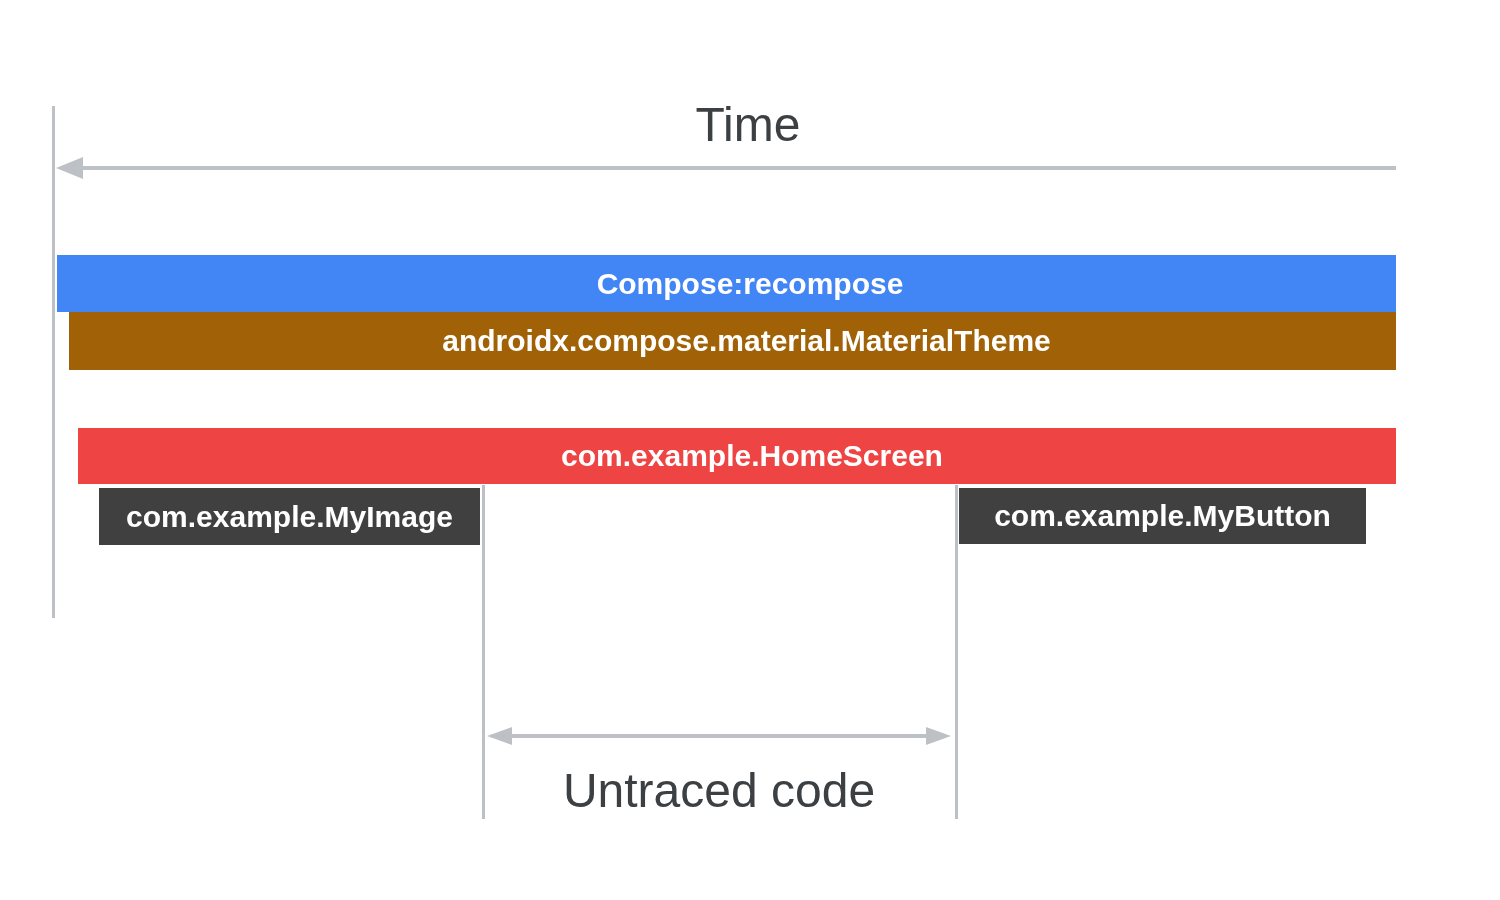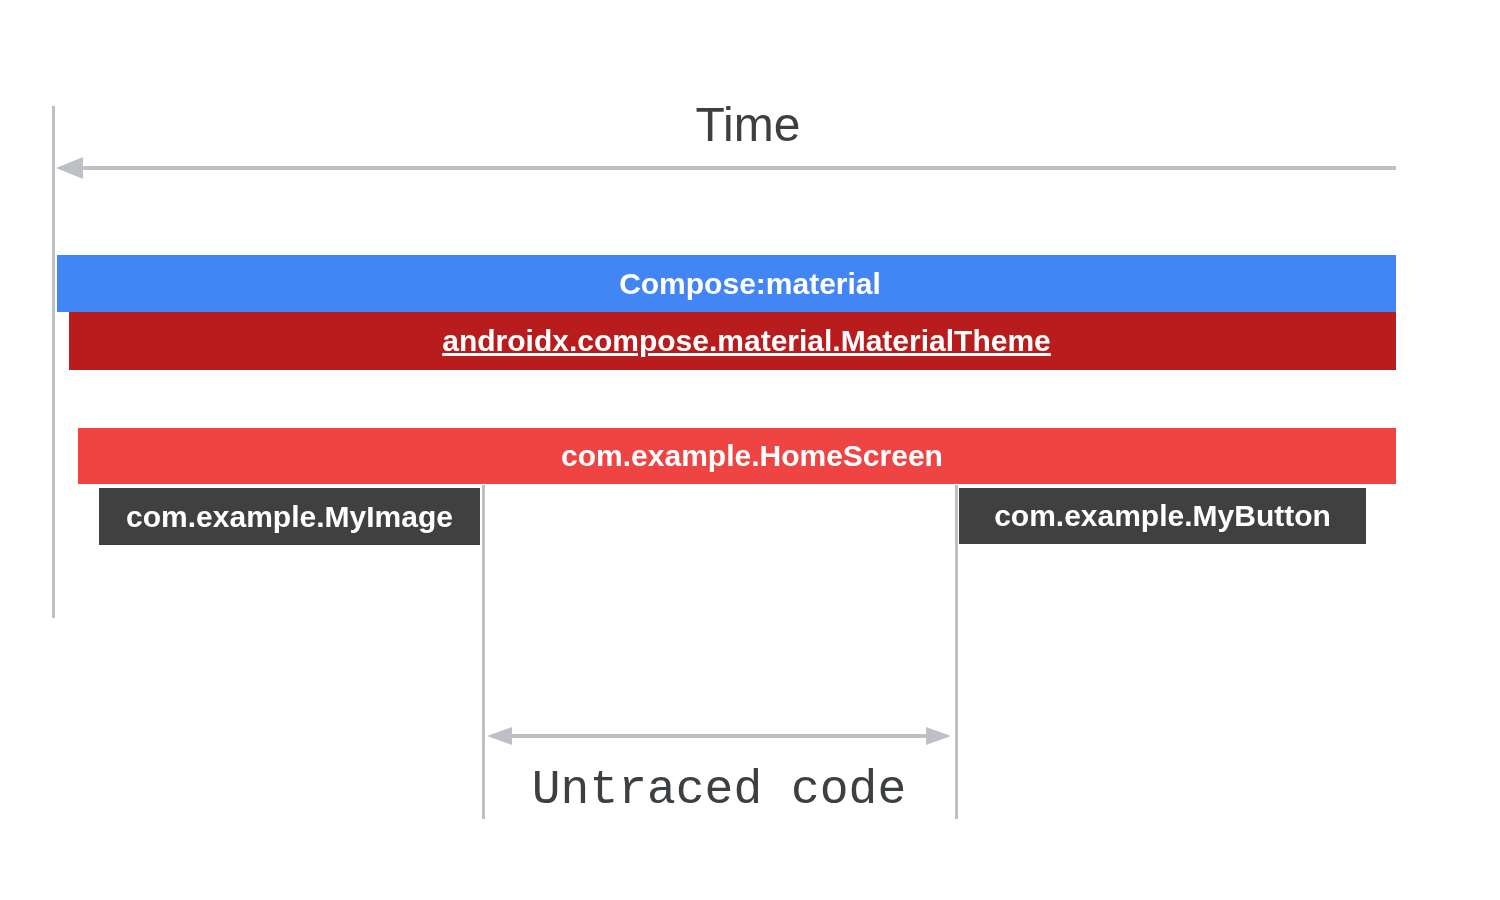--- a/index.html
+++ b/index.html
@@ -53,21 +53,21 @@
   
   .big-label {
     position: absolute;
     color: #3C4043;
     font-size: 48px;
     line-height: 1.15;
     text-align: center;
     white-space: nowrap;
   }
   .time-title     { left: 598px; top: 90px;  width: 300px; }
-  .untraced-title { left: 519px; top: 756px; width: 400px; font-family: Liberation Mono, monospace; }
+  .untraced-title { left: 519px; top: 756px; width: 400px; }
 
   
   .bar {
     position: absolute;
     display: flex;
     align-items: center;
     justify-content: center;
     color: #FFFFFF;
     font-size: 30px;
     font-weight: bold;
@@ -86,24 +86,24 @@
 <div class="canvas">
 
   <div class="big-label time-title">Time</div>
   <div class="vline guide-left"></div>
   <div class="vline guide-right"></div>
   <div class="arrow-shaft time-shaft"></div>
   <div class="arrowhead left time-left"></div>
   <div class="arrowhead right time-right"></div>
 
   <div class="bar bar-recompose" style="background-color: rgb(66, 133, 244);">
-    <span>Compose:material</span>
+    <span>Compose:recompose</span>
   </div>
 
-  <div class="bar bar-theme" style="background-color: #b91c1c; text-decoration: underline;">
+  <div class="bar bar-theme" style="background-color: #a16207;">
     <span>androidx.compose.material.MaterialTheme</span>
   </div>
 
 
   <div class="bar bar-home" style="background-color: #ef4444;">
     <span>com.example.HomeScreen</span>
   </div>
 
   <div class="bar bar-myimage" style="background-color: #404040;">
     <span>com.example.MyImage</span>

